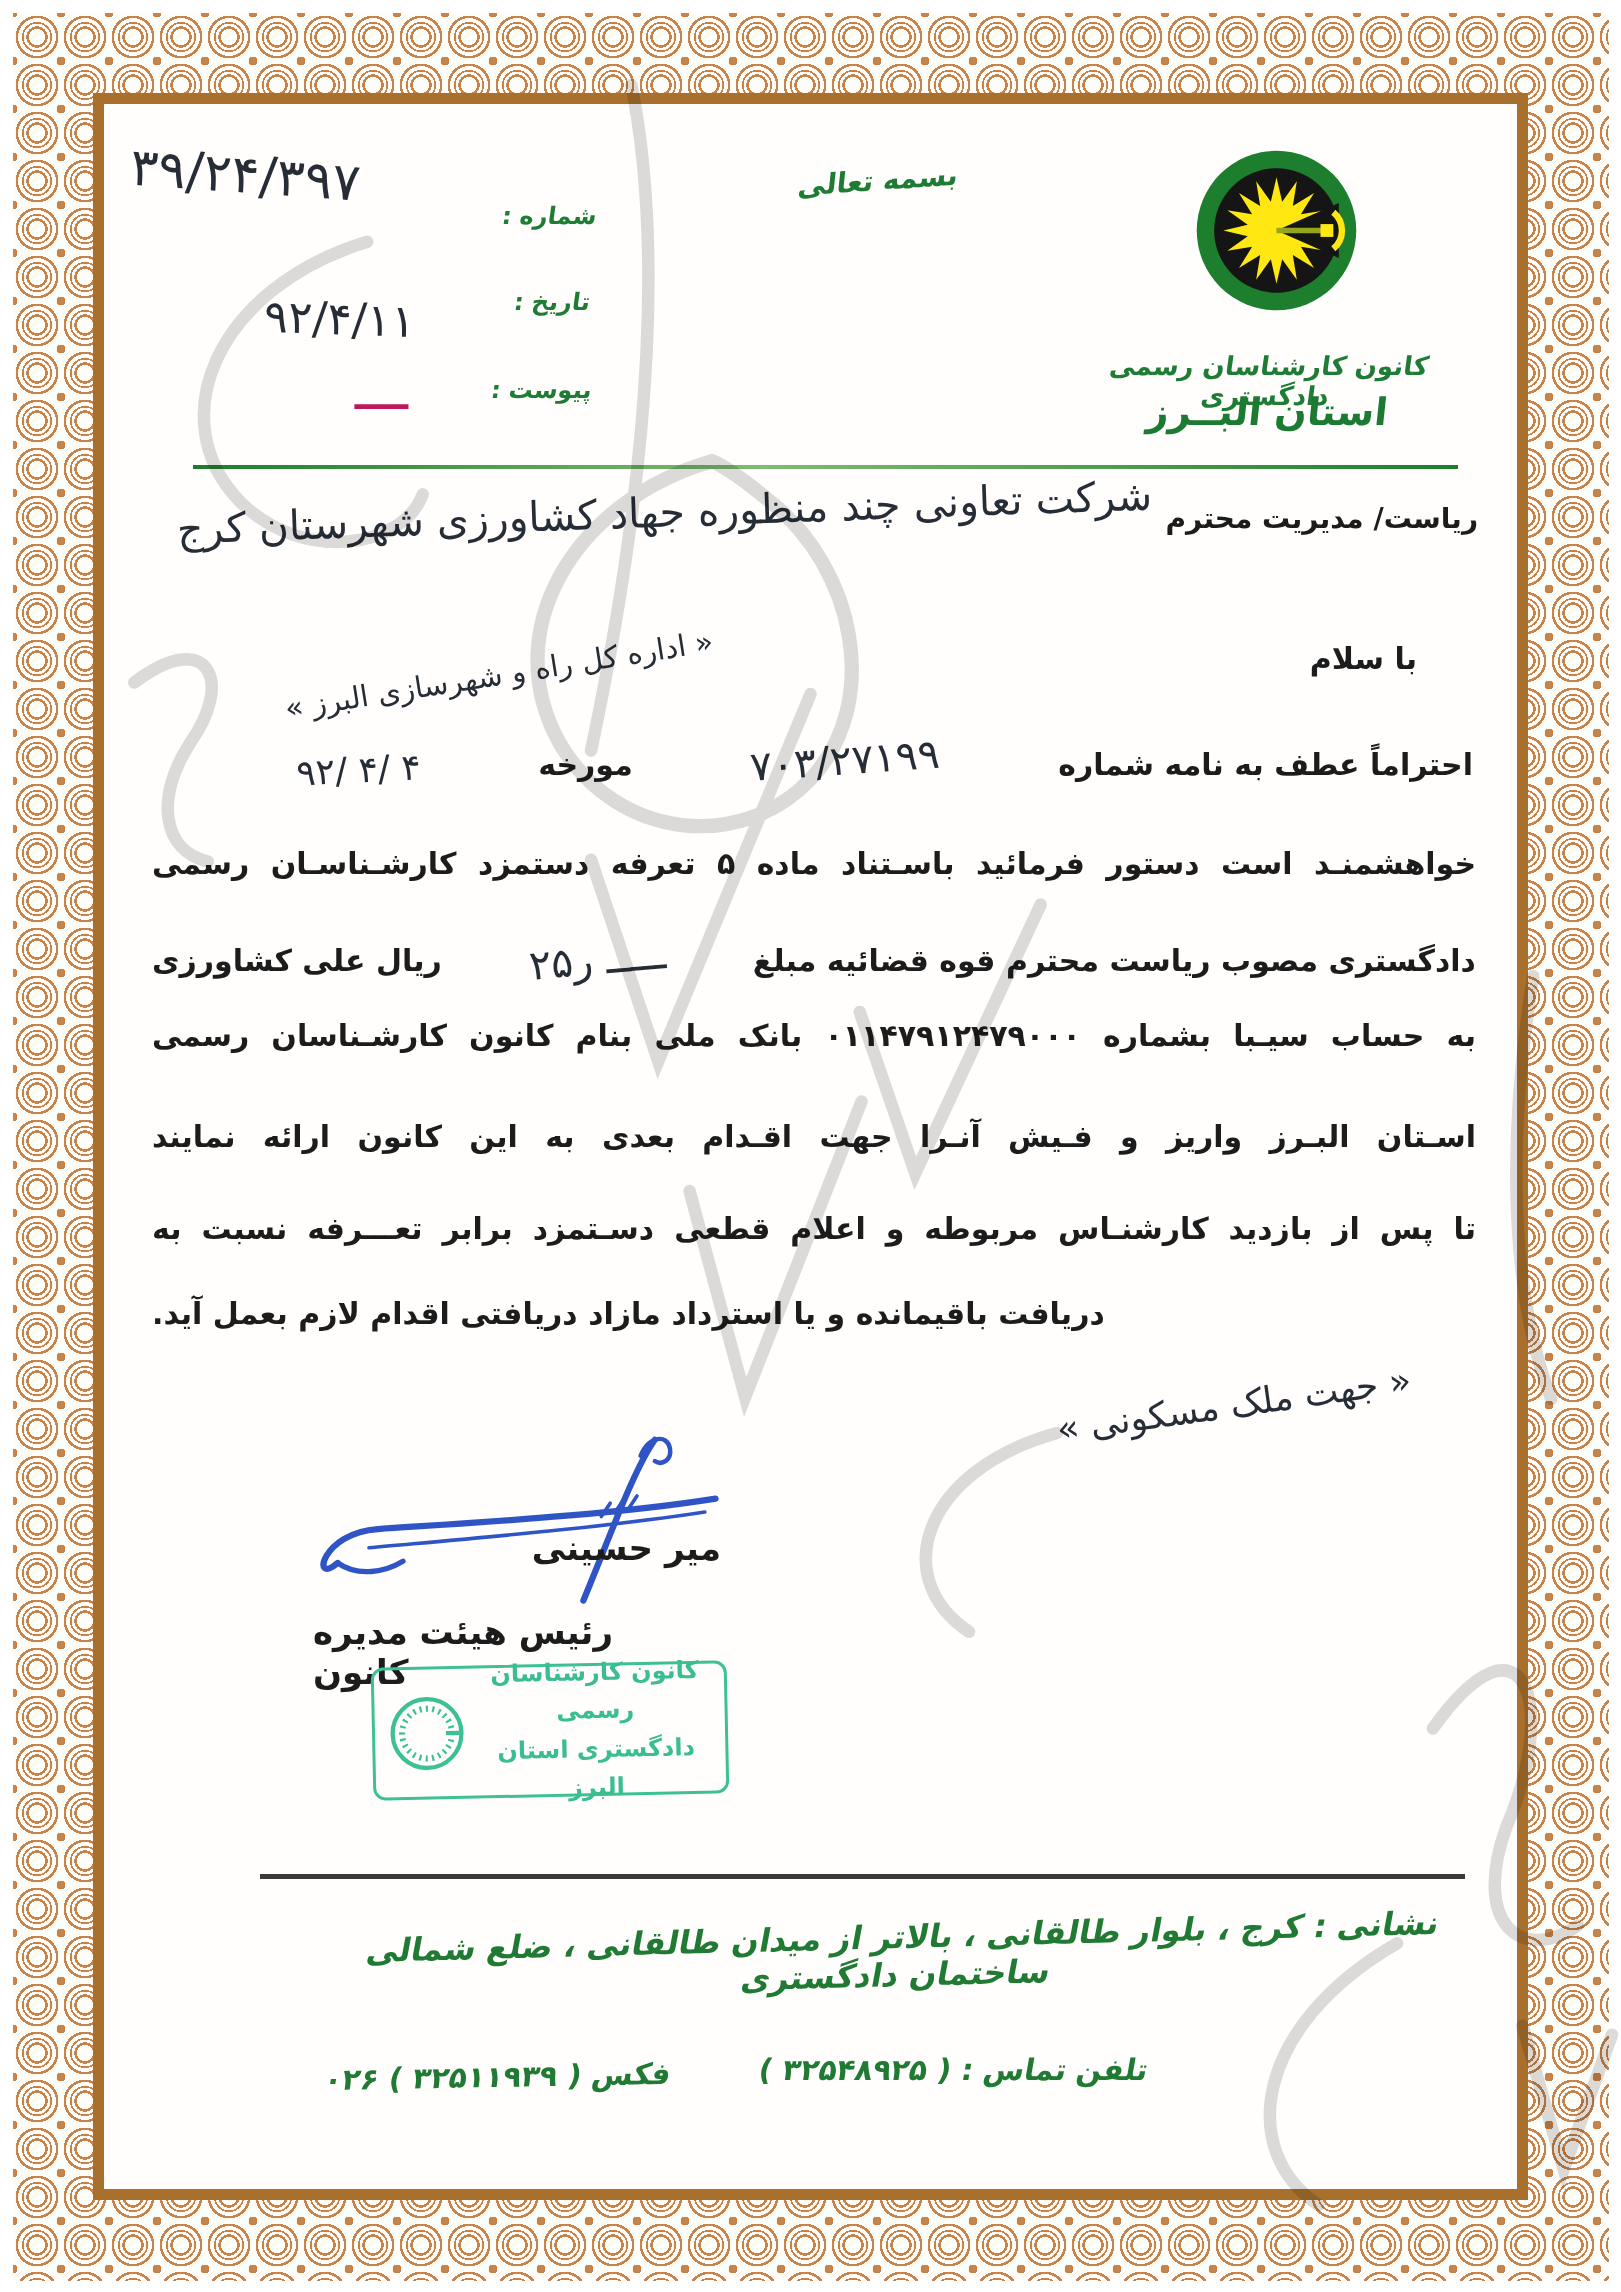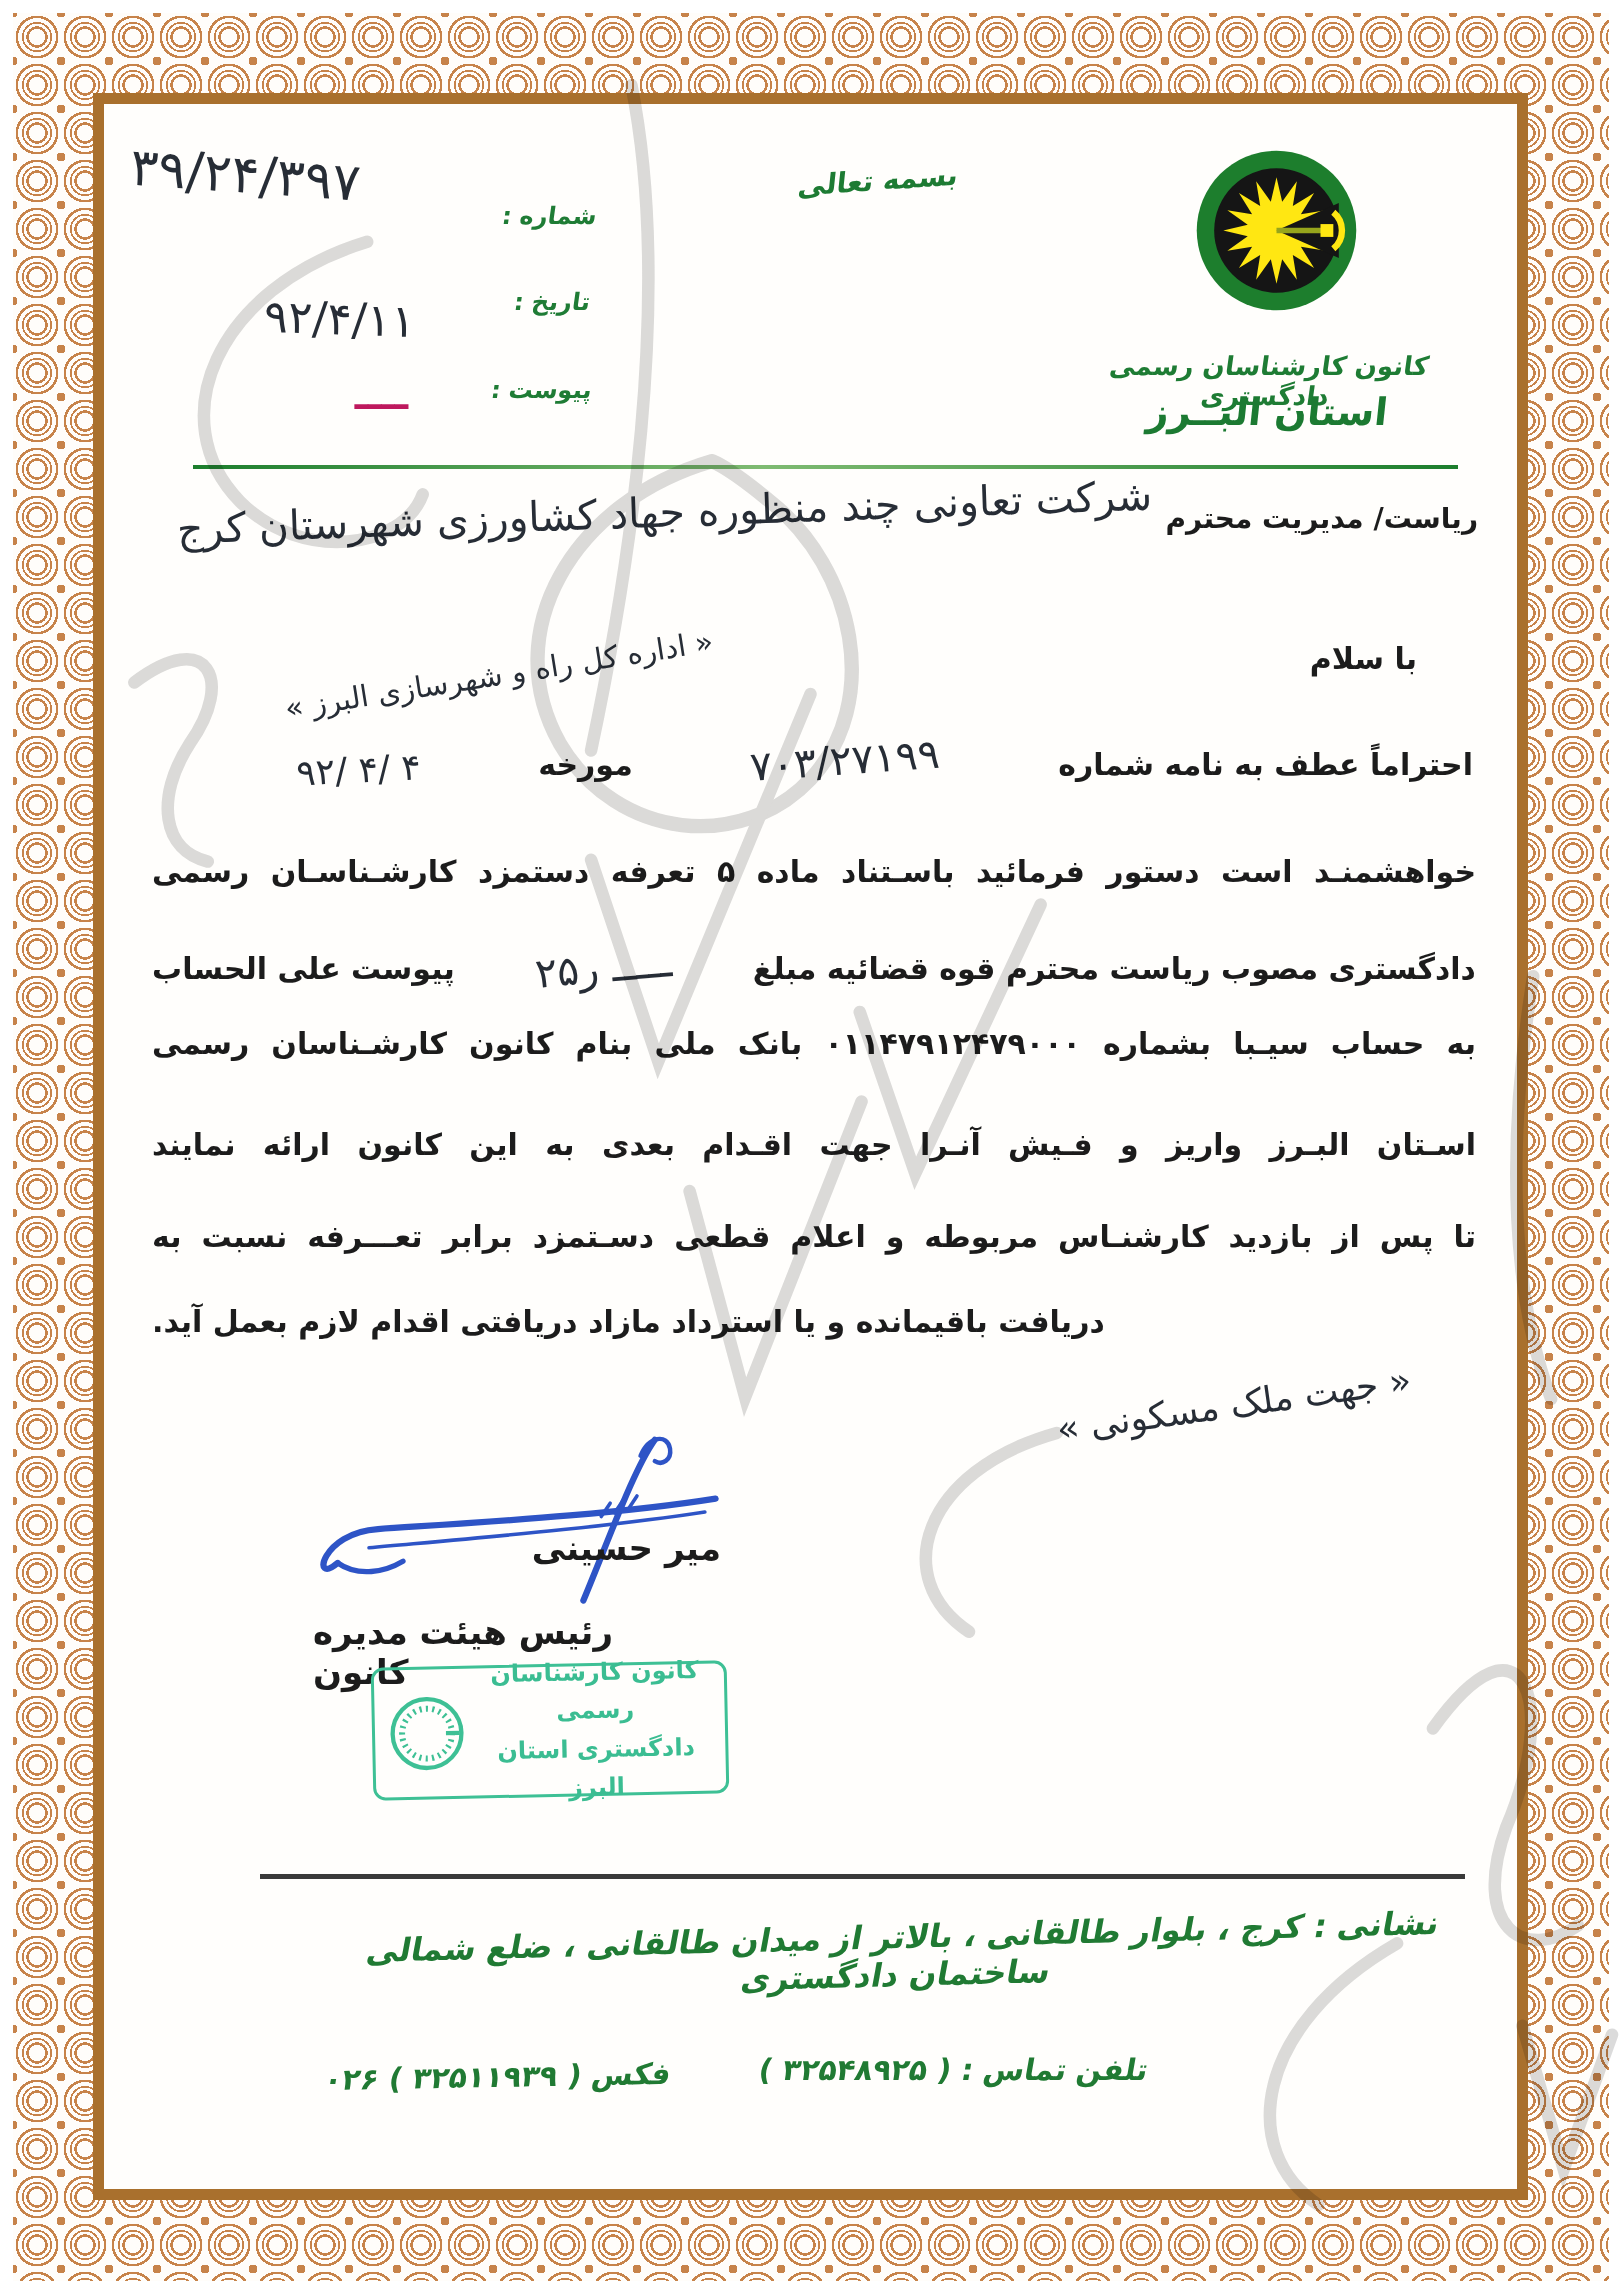--- a/index.html
+++ b/index.html
@@ -48,21 +48,21 @@
   .salutation{top:641px;right:204px;font-size:30px;font-weight:800;}
   .ref-annot{top:658px;left:199px;width:600px;font-size:29.6px;transform:rotate(-9deg);text-align:center;}
 
   .ref-line{top:740px;right:148px;left:296px;display:flex;direction:rtl;
     align-items:center;justify-content:space-between;}
   .ref-line .print{font-size:30px;font-weight:700;white-space:nowrap;}
   .ref-num{font-size:41px;transform:rotate(-4deg) translateY(-3.6px);}
   .ref-date{font-size:36px;transform:rotate(-3deg) translateY(5.4px);}
 
   
-  .para{top:845px;left:152px;right:145px;height:555px;direction:rtl;margin-top:8px;}
+  .para{top:845px;left:152px;right:145px;height:555px;direction:rtl;}
   .para .line{position:absolute;left:0;right:0;font-size:30px;font-weight:700;line-height:1.25;}
   .just{text-align:justify;text-align-last:justify;}
   .l0{top:0;} .l1{top:90px;display:flex;align-items:center;justify-content:space-between;}
   .l2{top:172px;} .l3{top:273px;} .l4{top:365px;} .l5{top:450px;text-align:left;}
   .amount{font-size:41px;font-weight:400;transform:rotate(-5deg);}
 
   .note-hand{top:1384px;left:992px;width:484px;font-size:36px;transform:rotate(-8deg);text-align:center;}
 
   
   .sig-svg{top:1429px;left:315px;width:426px;height:184px;}
@@ -133,21 +133,21 @@
     <span class="hand hand-num ref-num">۷۰۳/۲۷۱۹۹</span>
     <span class="print">مورخه</span>
     <span class="hand hand-num ref-date">۹۲/ ۴/ ۴</span>
   </div>
 
   <div class="z para">
     <div class="line just l0">خواهشمنـد است دستور فرمائید باسـتناد ماده ۵ تعرفه دستمزد کارشـناسـان رسمی</div>
     <div class="line l1">
       <span>دادگستری مصوب ریاست محترم قوه قضائیه مبلغ</span>
       <span class="hand hand-num amount">۲۵ر ـــــ</span>
-      <span>پیوست علی الحساب</span>
+      <span>ریال علی کشاورزی</span>
     </div>
     <div class="line just l2">به حساب سیـبا بشماره ۰۱۱۴۷۹۱۲۴۷۹۰۰۰ بانک ملی بنام کانون کارشـناسان رسمی</div>
     <div class="line just l3">اسـتان البـرز واریز و فـیش آنـرا جهت اقـدام بعدی به این کانون ارائه نمایند</div>
     <div class="line just l4">تا پس از بازدید کارشنـاس مربوطه و اعلام قطعی دسـتمزد برابر تعـــرفه نسبت به</div>
     <div class="line l5">دریافت باقیمانده و یا استرداد مازاد دریافتی اقدام لازم بعمل آید.</div>
   </div>
 
   <div class="z hand note-hand">« جهت ملک مسکونی »</div>
 
   <svg class="z sig-svg" viewBox="0 0 476 206" fill="none">

